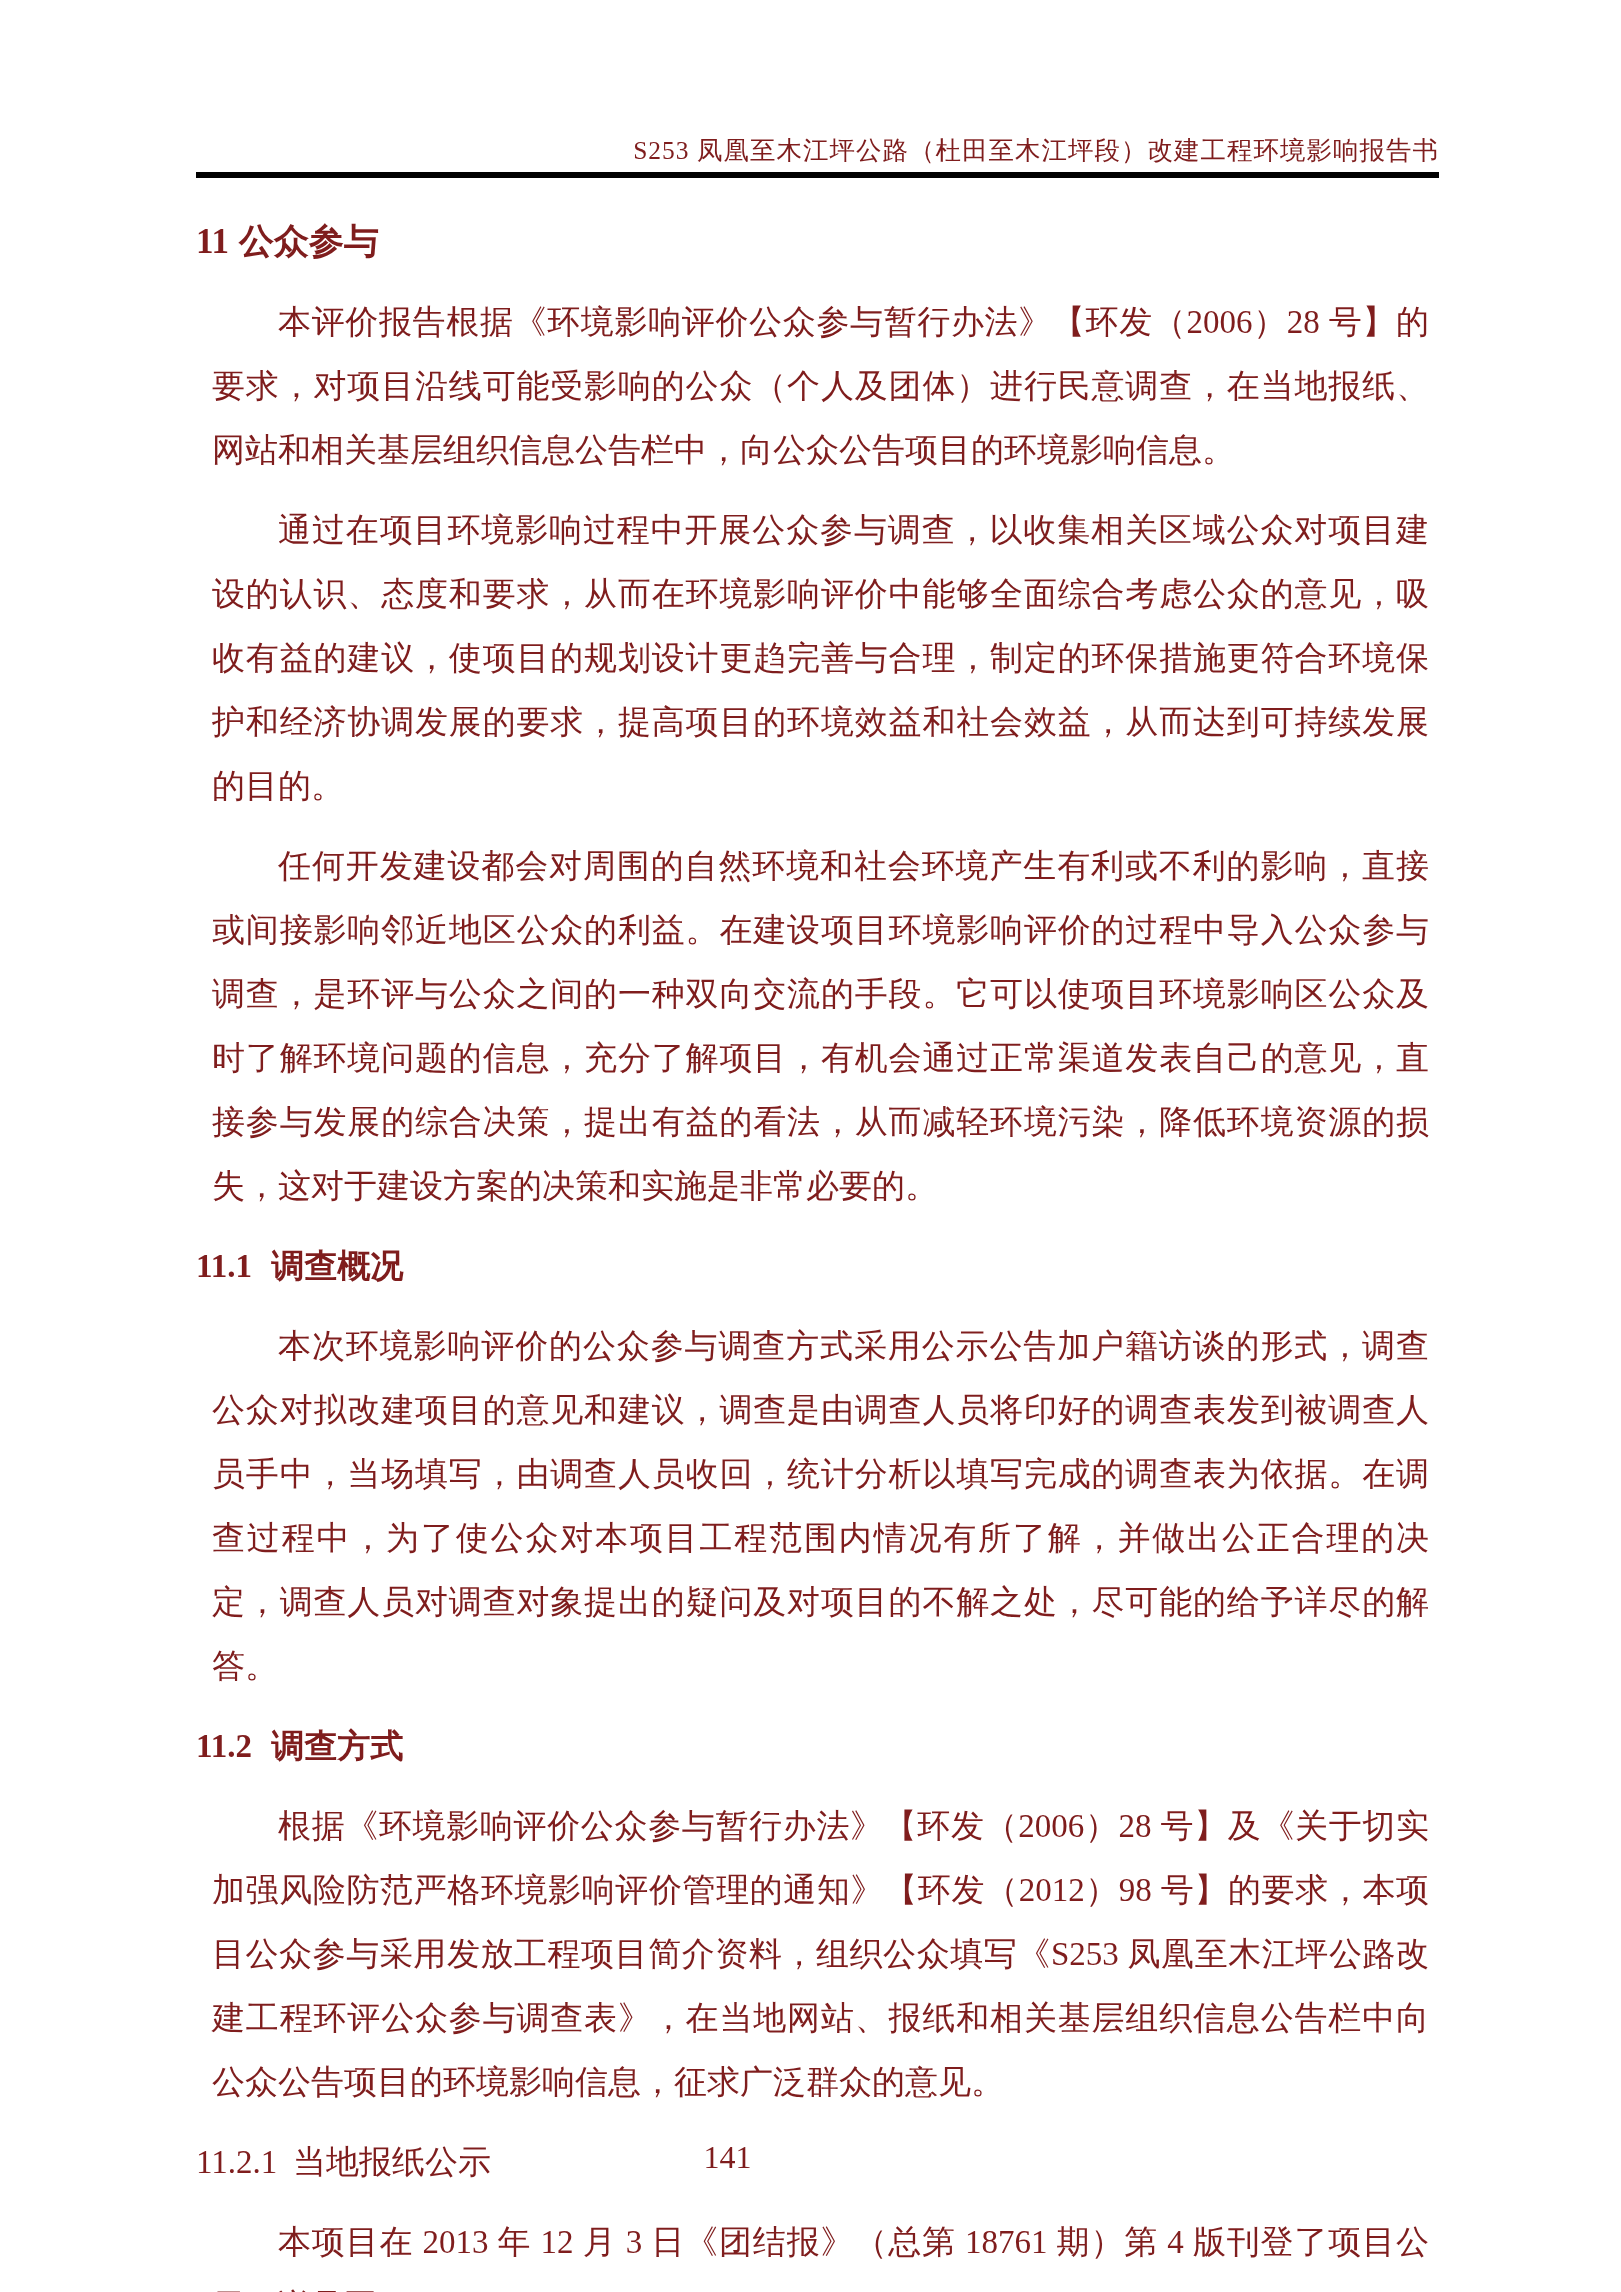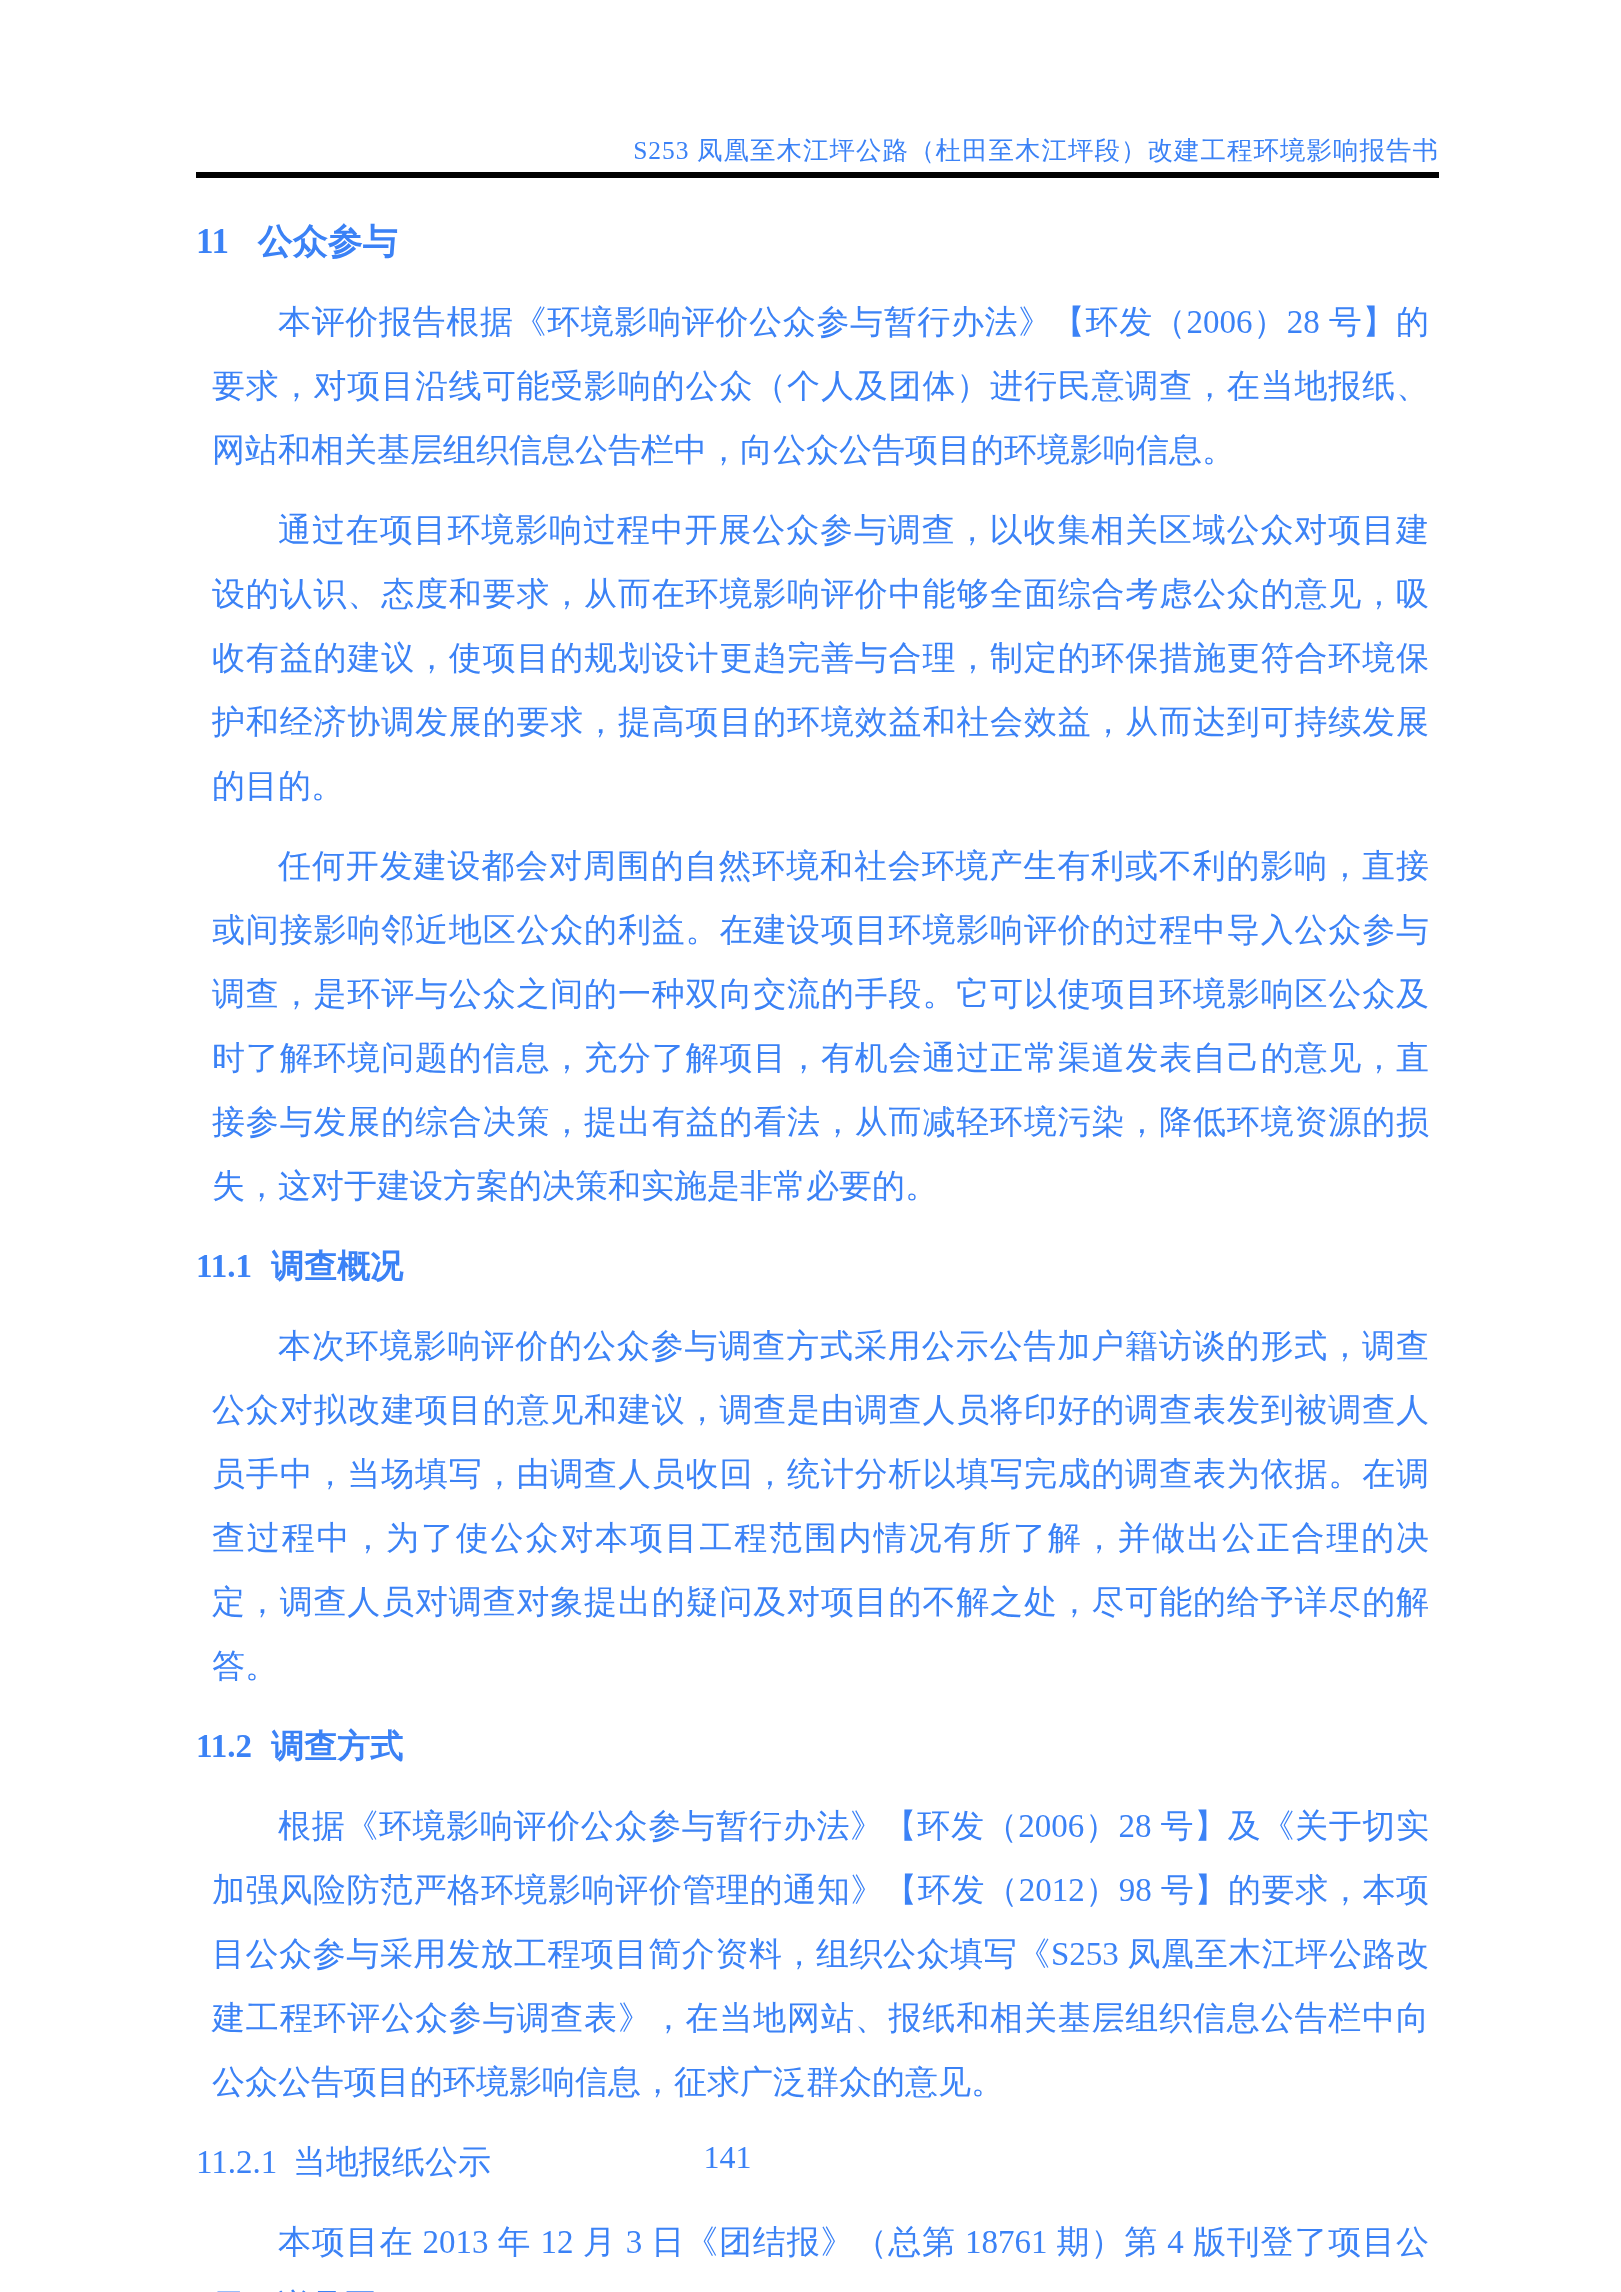--- a/index.html
+++ b/index.html
@@ -5,21 +5,21 @@
   html, body {
     margin: 0;
     padding: 0;
     background: #ffffff;
   }
   .page {
     position: relative;
     width: 1455px;
     height: 2293px;
     background: #ffffff;
-    color: #3b82f6;
+    color: #7f1d1d;
     font-family: "Liberation Serif", "DejaVu Serif", serif;
     overflow: hidden;
   }
   
   .running-header {
     position: absolute;
     top: 133px;
     left: 196px;
     width: 1243px;
     text-align: right;
@@ -40,21 +40,21 @@
   .content {
     position: absolute;
     top: 209px;
     left: 196px;
     width: 1249px;
   }
   .h-chapter {
     margin: 0;
     display: flex;
     align-items: baseline;
-    gap: 29px;
+    gap: 10px;
     font-family: "Liberation Sans", "DejaVu Sans", sans-serif;
     font-size: 35px;
     font-weight: 600;
     line-height: 64px;
   }
   .h-section {
     margin: 0;
     display: flex;
     align-items: baseline;
     gap: 19.6px;

